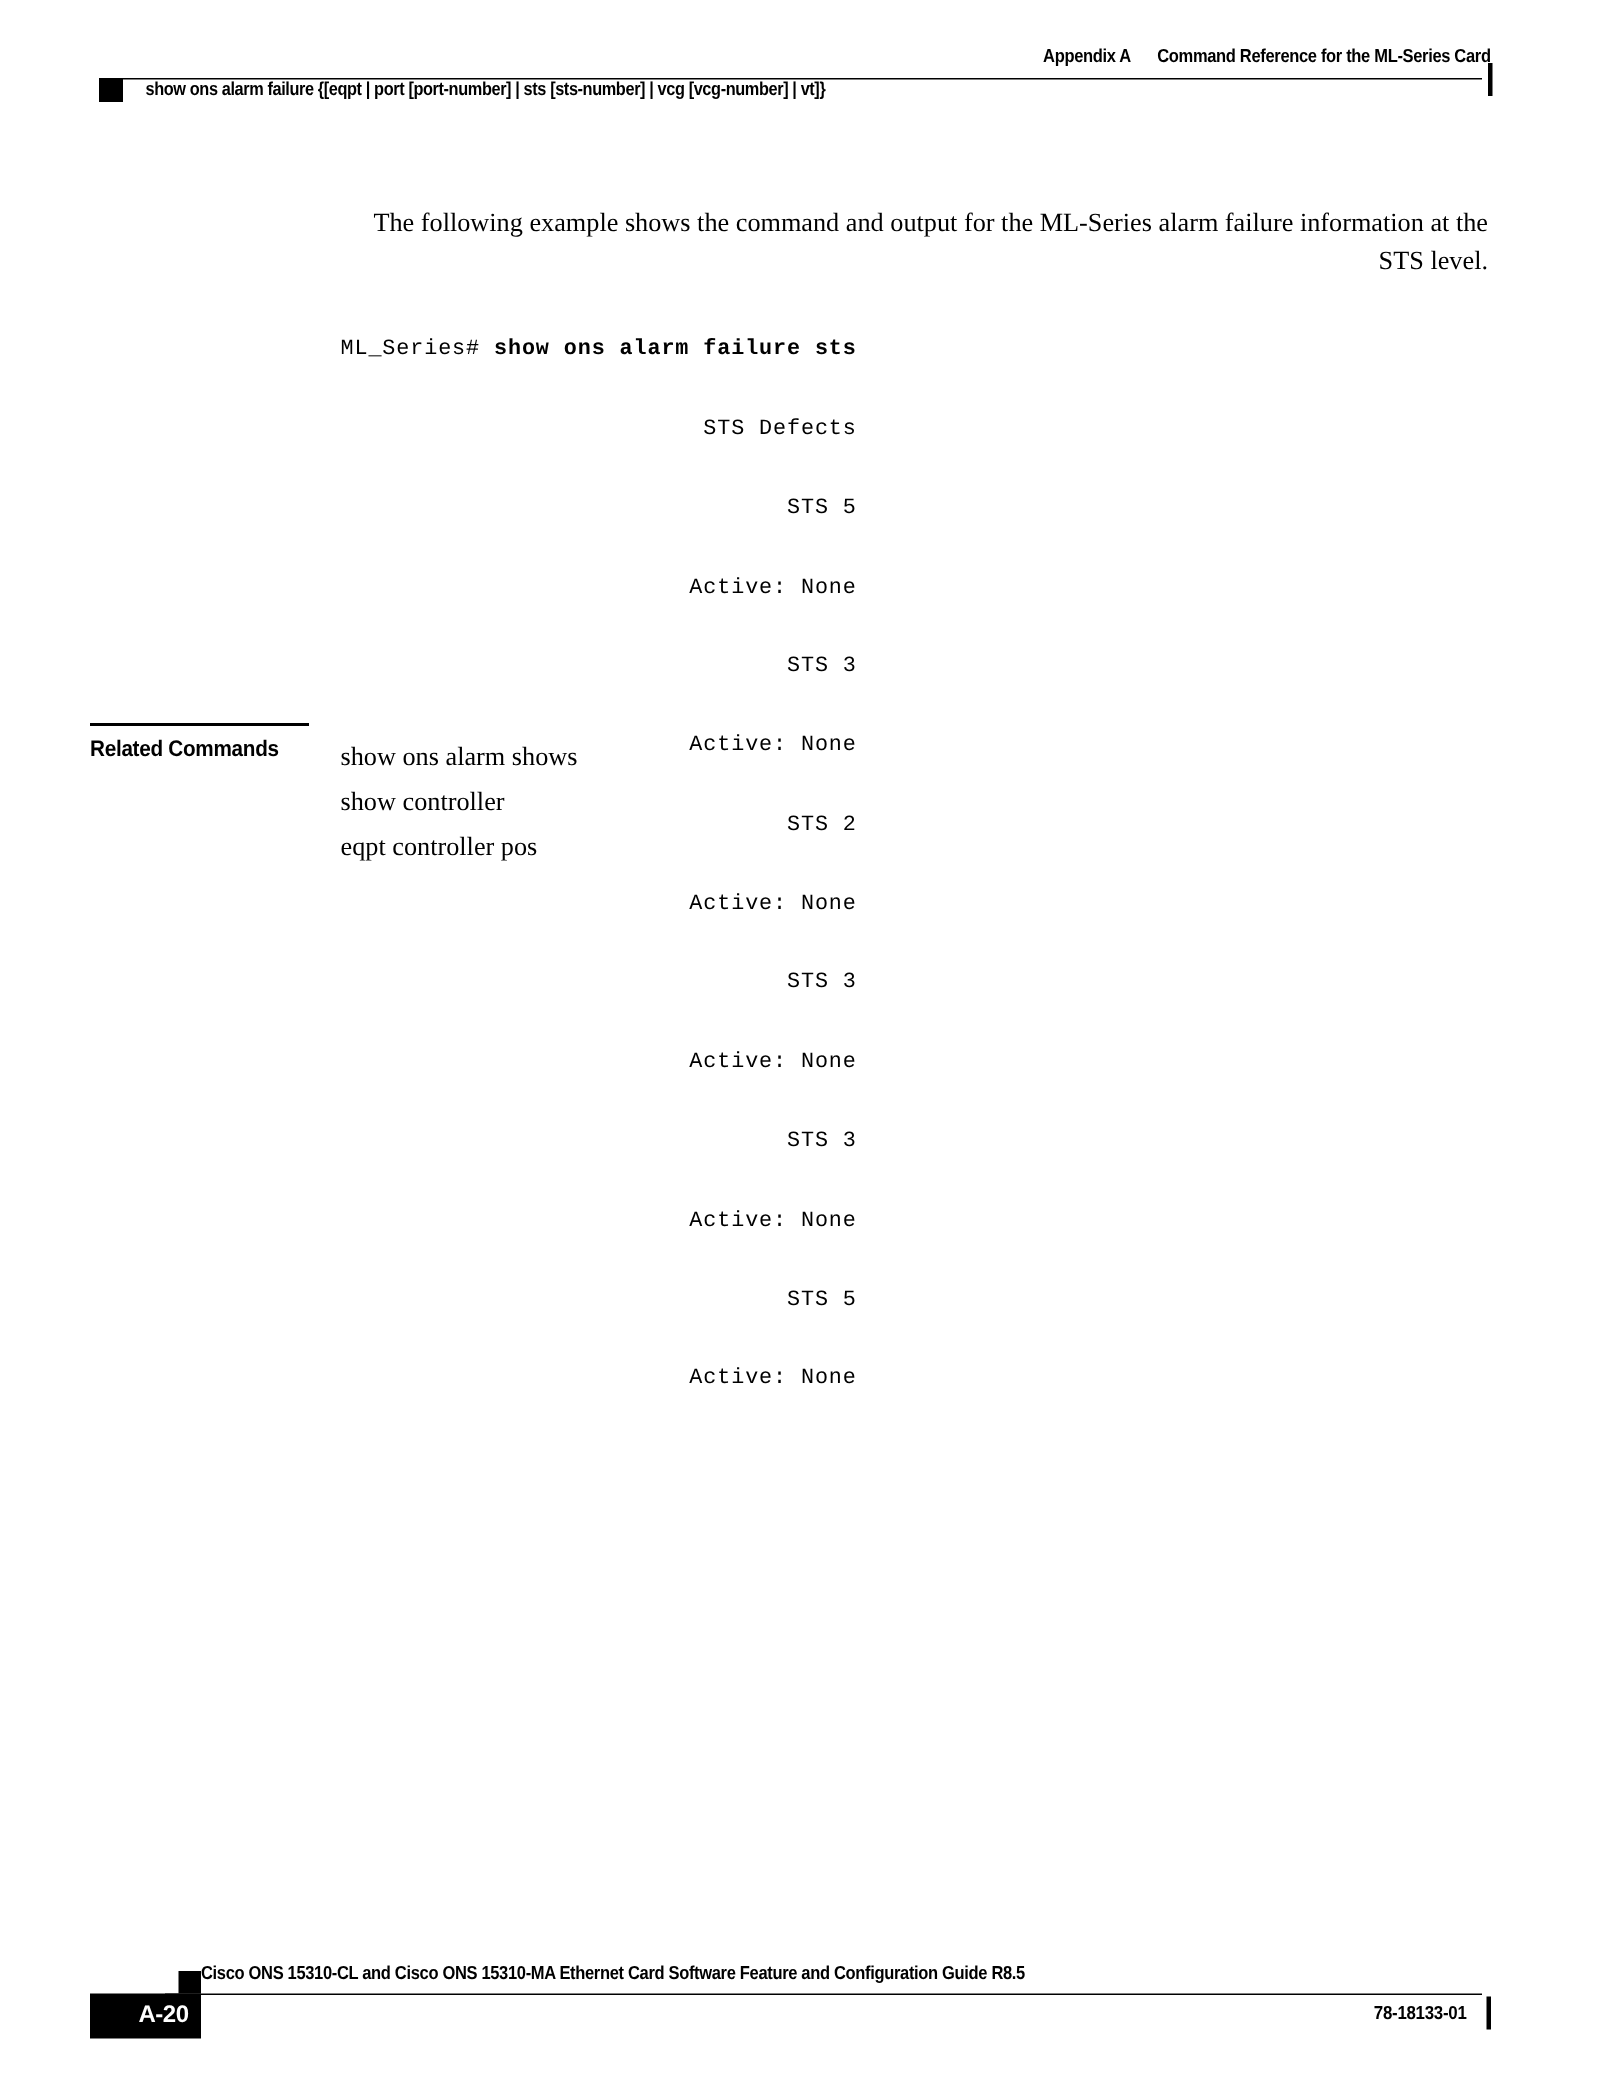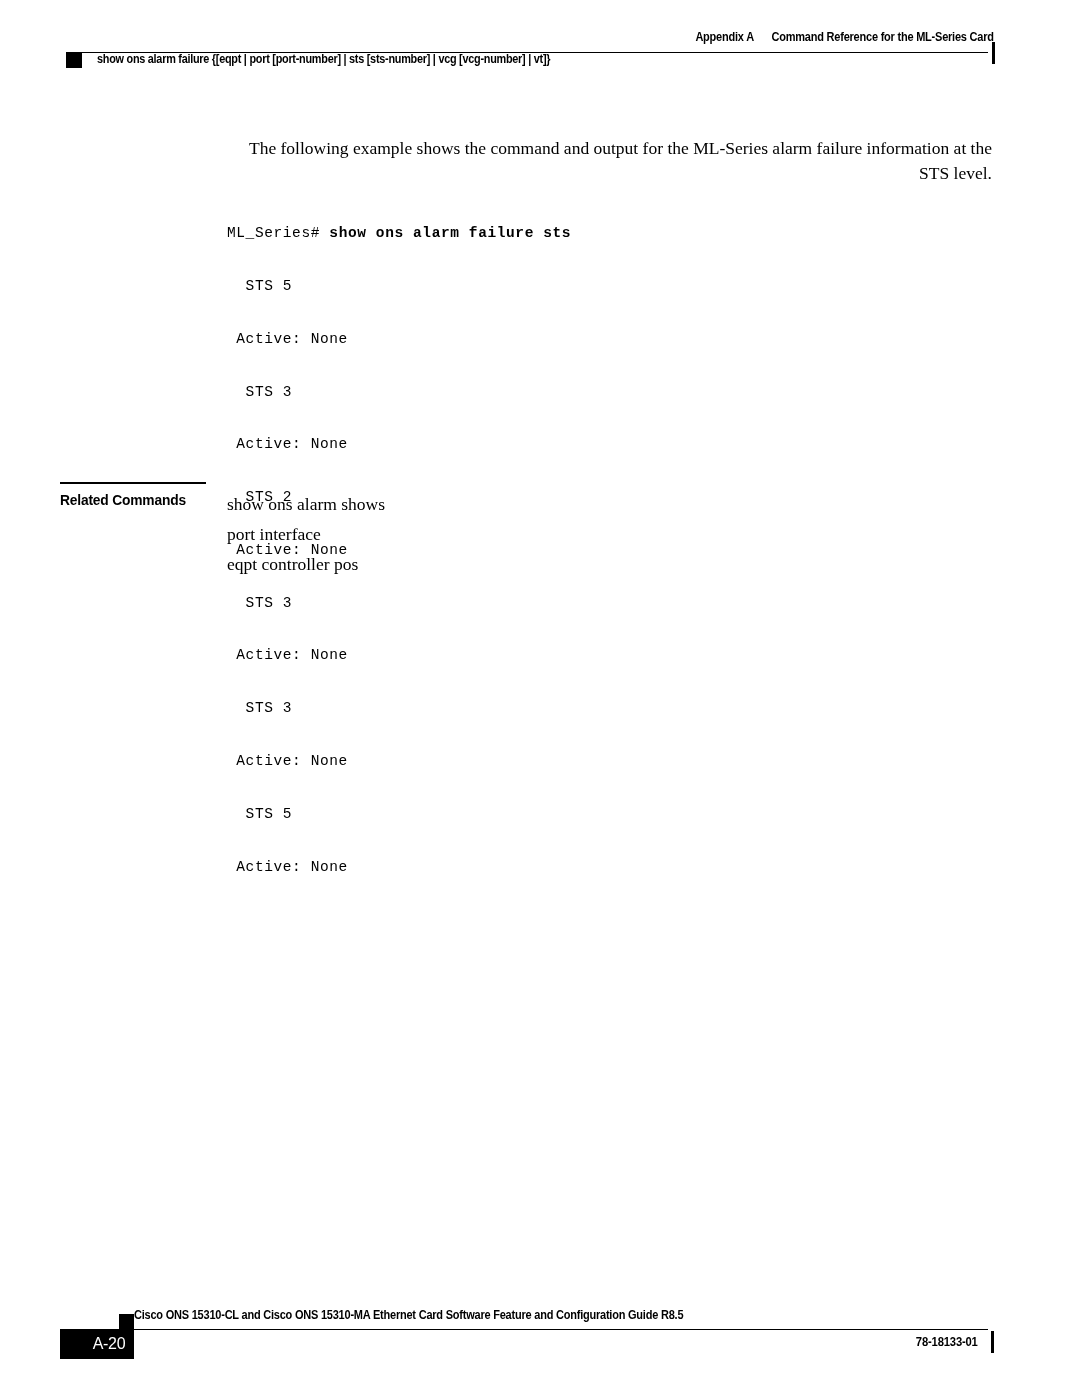--- a/index.html
+++ b/index.html
@@ -96,20 +96,21 @@
 
   .code-block {
     position: absolute;
     top: 190px;
     left: 227px;
     font-family: "Liberation Mono", monospace;
     font-size: 14.5px;
     line-height: 17.6px;
     white-space: pre;
     letter-spacing: 0.6px;
+    text-align: right;
   }
   .code-line { display: block; }
   .code-line b { font-weight: bold; }
 
   
   .related-section {
     position: absolute;
     top: 482px;
     left: 0;
     width: 1080px;
@@ -191,21 +192,21 @@
   .footer-pagenum {
     position: absolute;
     top: 29px;
     left: 60px;
     width: 98px;
     height: 30px;
     line-height: 30px;
     text-align: center;
     color: #ffffff;
     font-family: "Liberation Sans", sans-serif;
-    font-weight: normal;
+    font-weight: bold;
     font-size: 16px;
     letter-spacing: -0.3px;
   }
   .footer-docnum {
     position: absolute;
     top: 35px;
     right: 102px;
     font-family: "Liberation Sans", sans-serif;
     font-weight: bold;
     font-size: 12.5px;
@@ -233,40 +234,41 @@
   <div class="header-changebar"></div>
   <div class="header-rule"></div>
   <div class="header-square"></div>
   <div class="header-command-line">show ons alarm failure {[eqpt | port [port-number] | sts [sts-number] | vcg [vcg-number] | vt]}</div>
 </div>
 
 <div class="body-text">The following example shows the command and output for the ML-Series alarm failure information at the STS level.</div>
 
 <div class="code-block">
   <span class="code-line"><span>ML_Series# </span><b>show ons alarm failure sts</b></span>
+  <span class="code-line">STS Defects</span>
   <span class="code-line">  STS 5</span>
   <span class="code-line"> Active: None</span>
   <span class="code-line">  STS 3</span>
   <span class="code-line"> Active: None</span>
   <span class="code-line">  STS 2</span>
   <span class="code-line"> Active: None</span>
   <span class="code-line">  STS 3</span>
   <span class="code-line"> Active: None</span>
   <span class="code-line">  STS 3</span>
   <span class="code-line"> Active: None</span>
   <span class="code-line">  STS 5</span>
   <span class="code-line"> Active: None</span>
 </div>
 
 <div class="related-section">
   <div class="related-rule"></div>
   <div class="related-label">Related Commands</div>
   <div class="related-list">
     <div>show ons alarm shows</div>
-    <div>port interface</div>
+    <div>show controller</div>
     <div>eqpt controller pos</div>
   </div>
 </div>
 
 <div class="page-footer">
   <div class="footer-title">Cisco ONS 15310-CL and Cisco ONS 15310-MA Ethernet Card Software Feature and Configuration Guide R8.5</div>
   <div class="footer-rule"></div>
   <div class="footer-square"></div>
   <div class="footer-pagebox"></div>
   <div class="footer-pagenum">A-20</div>

